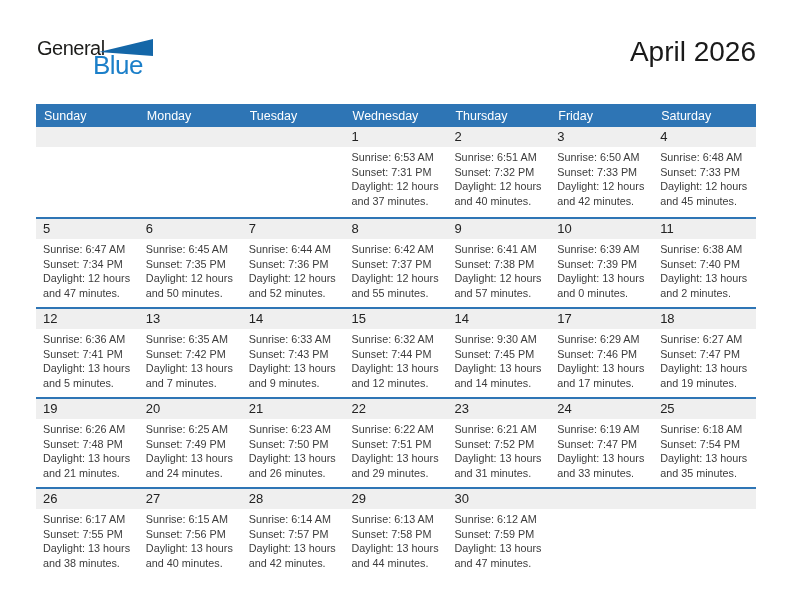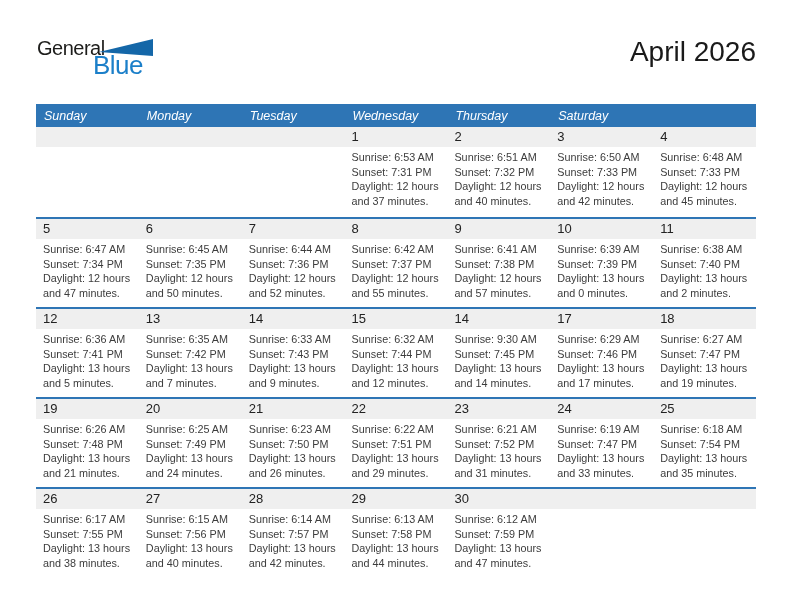--- a/index.html
+++ b/index.html
@@ -21,21 +21,21 @@
   .logo-tri{margin-left:-6px;margin-top:1px;}
   .logo-blue{font-size:26px;color:var(--logo-blue);letter-spacing:-0.5px;margin-left:56px;margin-top:-7px;}
 
   
   .page-title{position:absolute;right:36px;top:36px;font-size:28px;color:#1a1a1a;text-align:right;}
   .page-subtitle{position:absolute;right:36px;top:76px;font-size:20px;color:#111111;text-align:right;margin-top:40px;}
 
   
   .calendar{position:absolute;left:36px;top:104px;width:720px;}
   .weekday-row{display:grid;grid-template-columns:repeat(7,1fr);background:var(--cal-blue);height:23px;}
-  .weekday{color:#ffffff;font-size:12.5px;padding:5px 0 0 8px;font-style:italic;}
+  .weekday{color:#ffffff;font-size:12.5px;padding:5px 0 0 8px;}
   .week-row{display:grid;grid-template-columns:repeat(7,1fr);height:90px;border-top:2px solid var(--cal-blue);}
   .week-row:first-of-type{border-top:none;}
   .day-cell{overflow:hidden;}
   .num{background:var(--strip-gray);height:20px;font-size:13px;color:#222222;padding:2px 0 0 7px;}
   .info{font-size:10.8px;line-height:14.6px;color:var(--info-gray);padding:3px 3px 0 7px;}
 </style>
 </head>
 <body>
 
 <div class="page">
@@ -55,20 +55,21 @@
   <div class="page-title">April 2026</div>
   <div class="page-subtitle">Chevy Chase Village, Maryland, United States</div>
 
   <div class="calendar">
     <div class="weekday-row">
         <div class="weekday">Sunday</div>
         <div class="weekday">Monday</div>
         <div class="weekday">Tuesday</div>
         <div class="weekday">Wednesday</div>
         <div class="weekday">Thursday</div>
+        <div class="weekday">Friday</div>
         <div class="weekday">Saturday</div>
       </div>
     <div>
         <div class="week-row">
           <div class="day-cell">
             <div class="num"></div>
           </div>
           <div class="day-cell">
             <div class="num"></div>
           </div>

